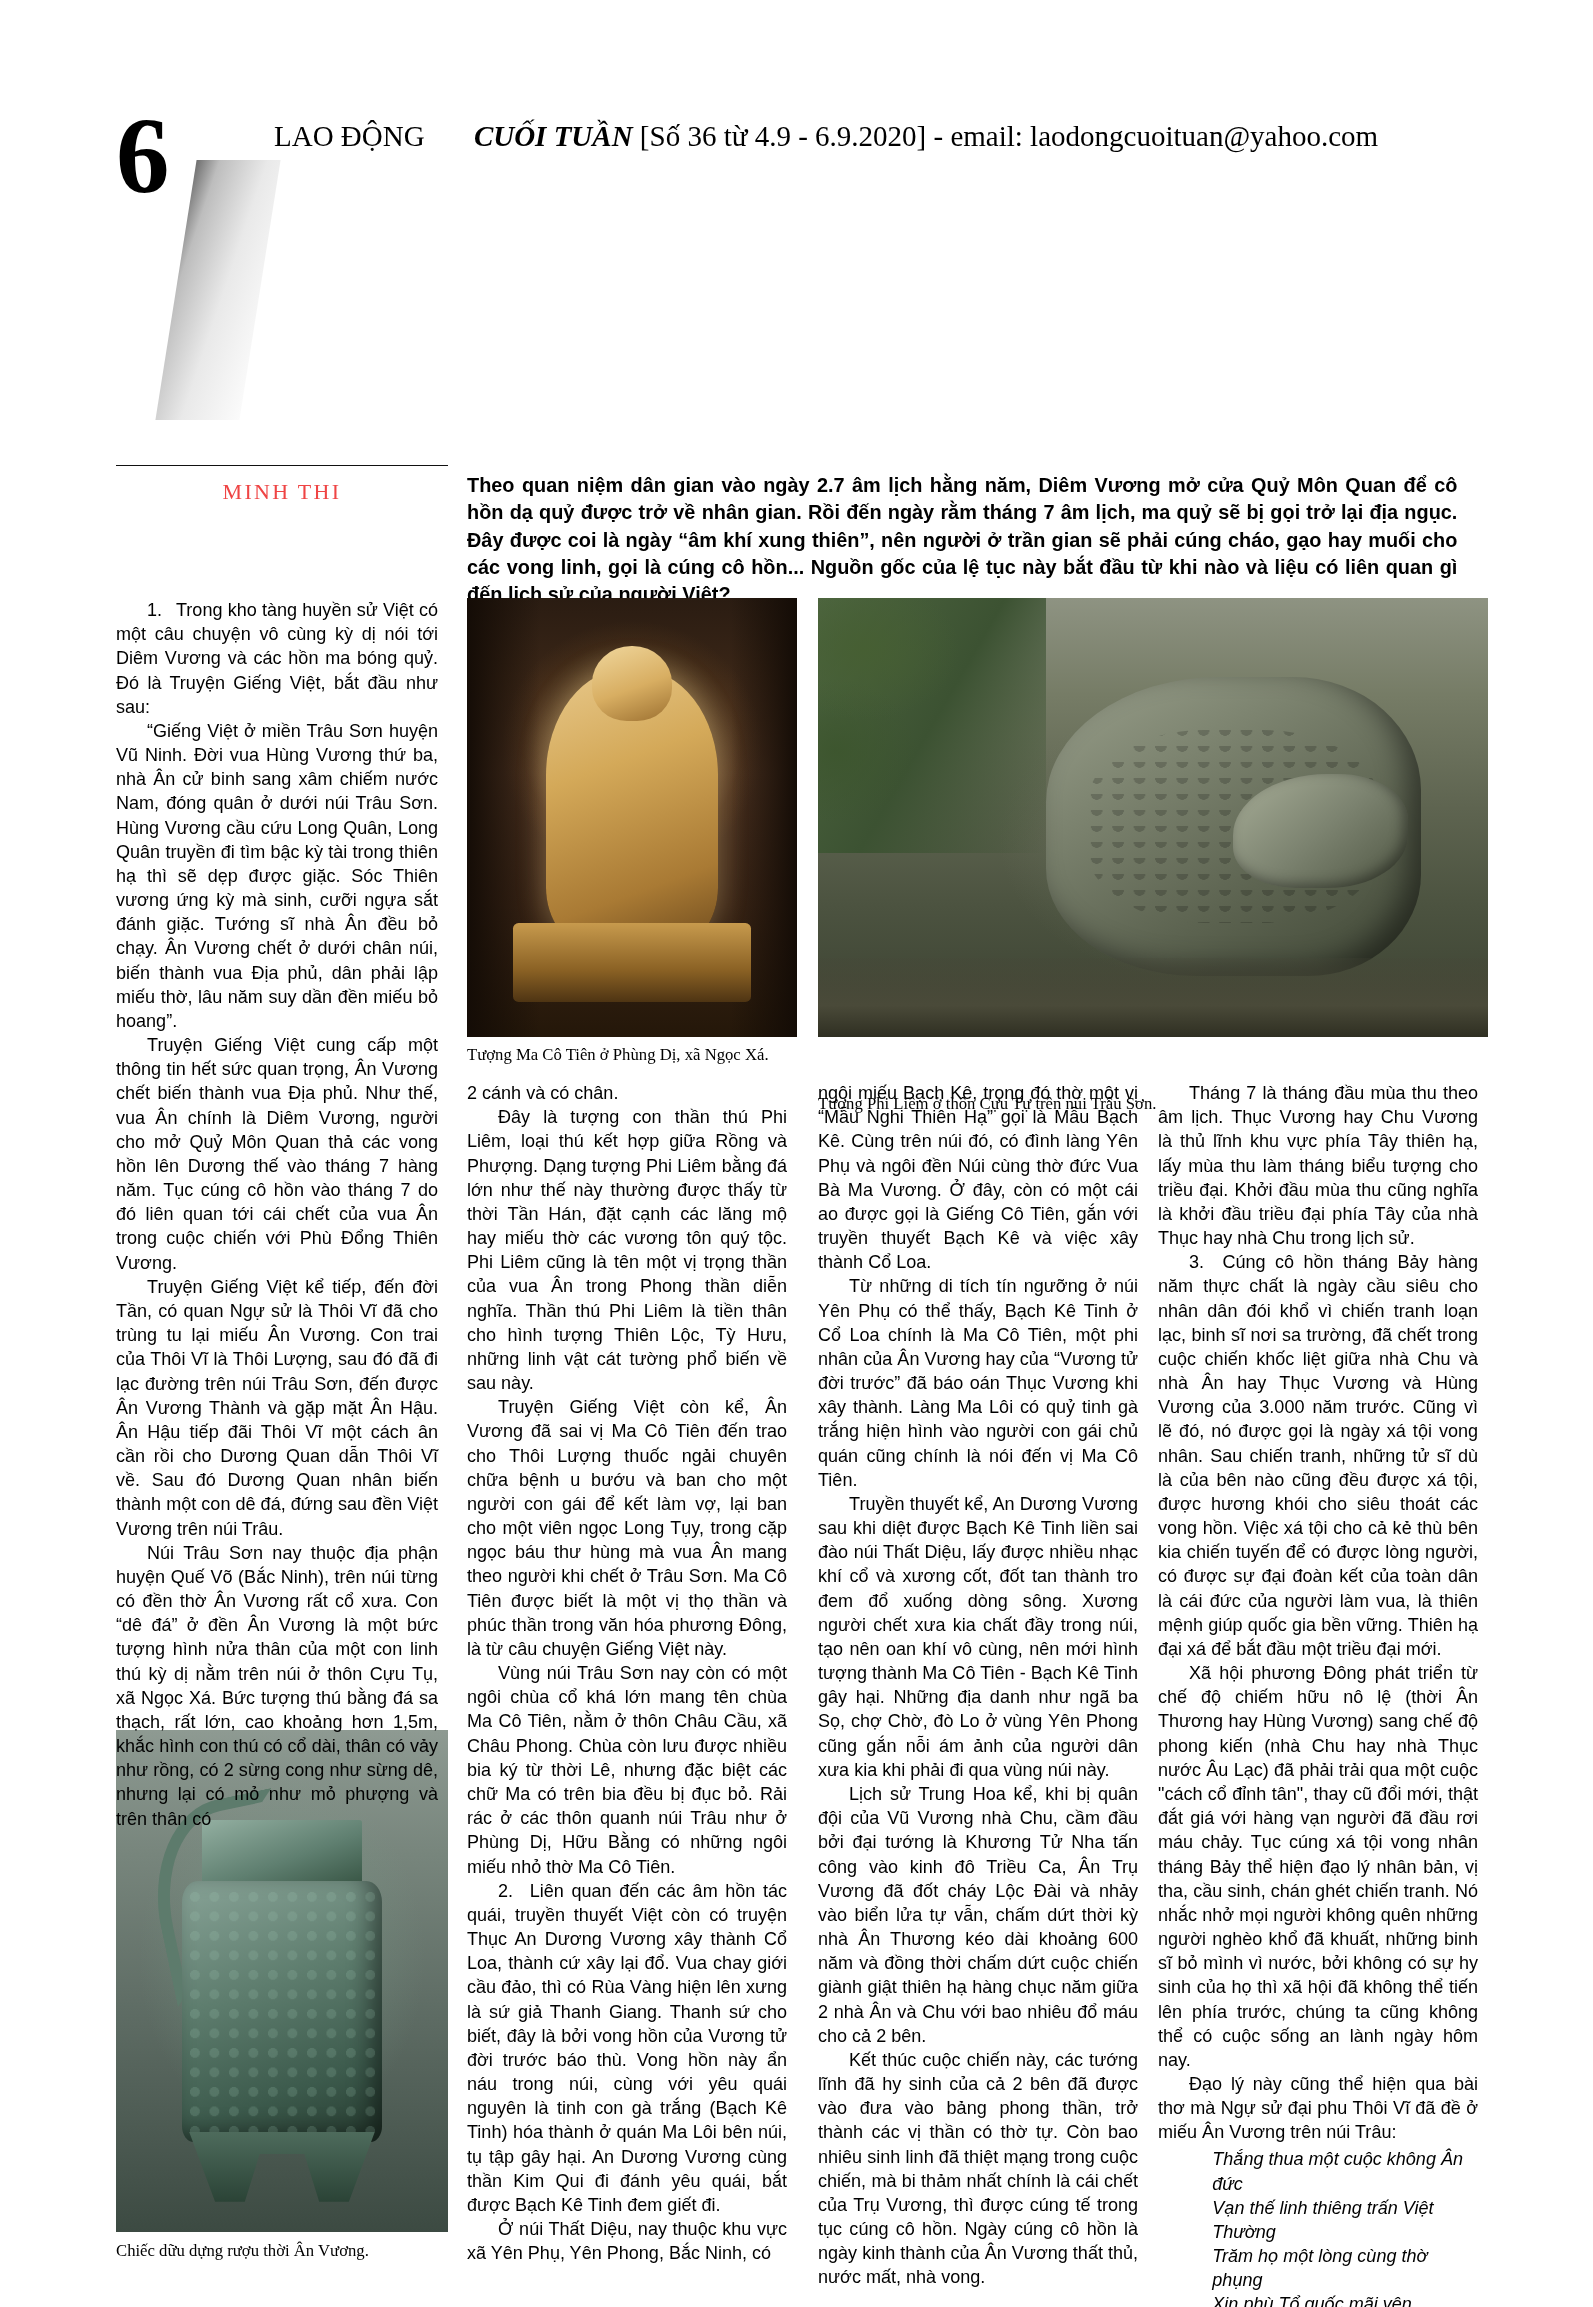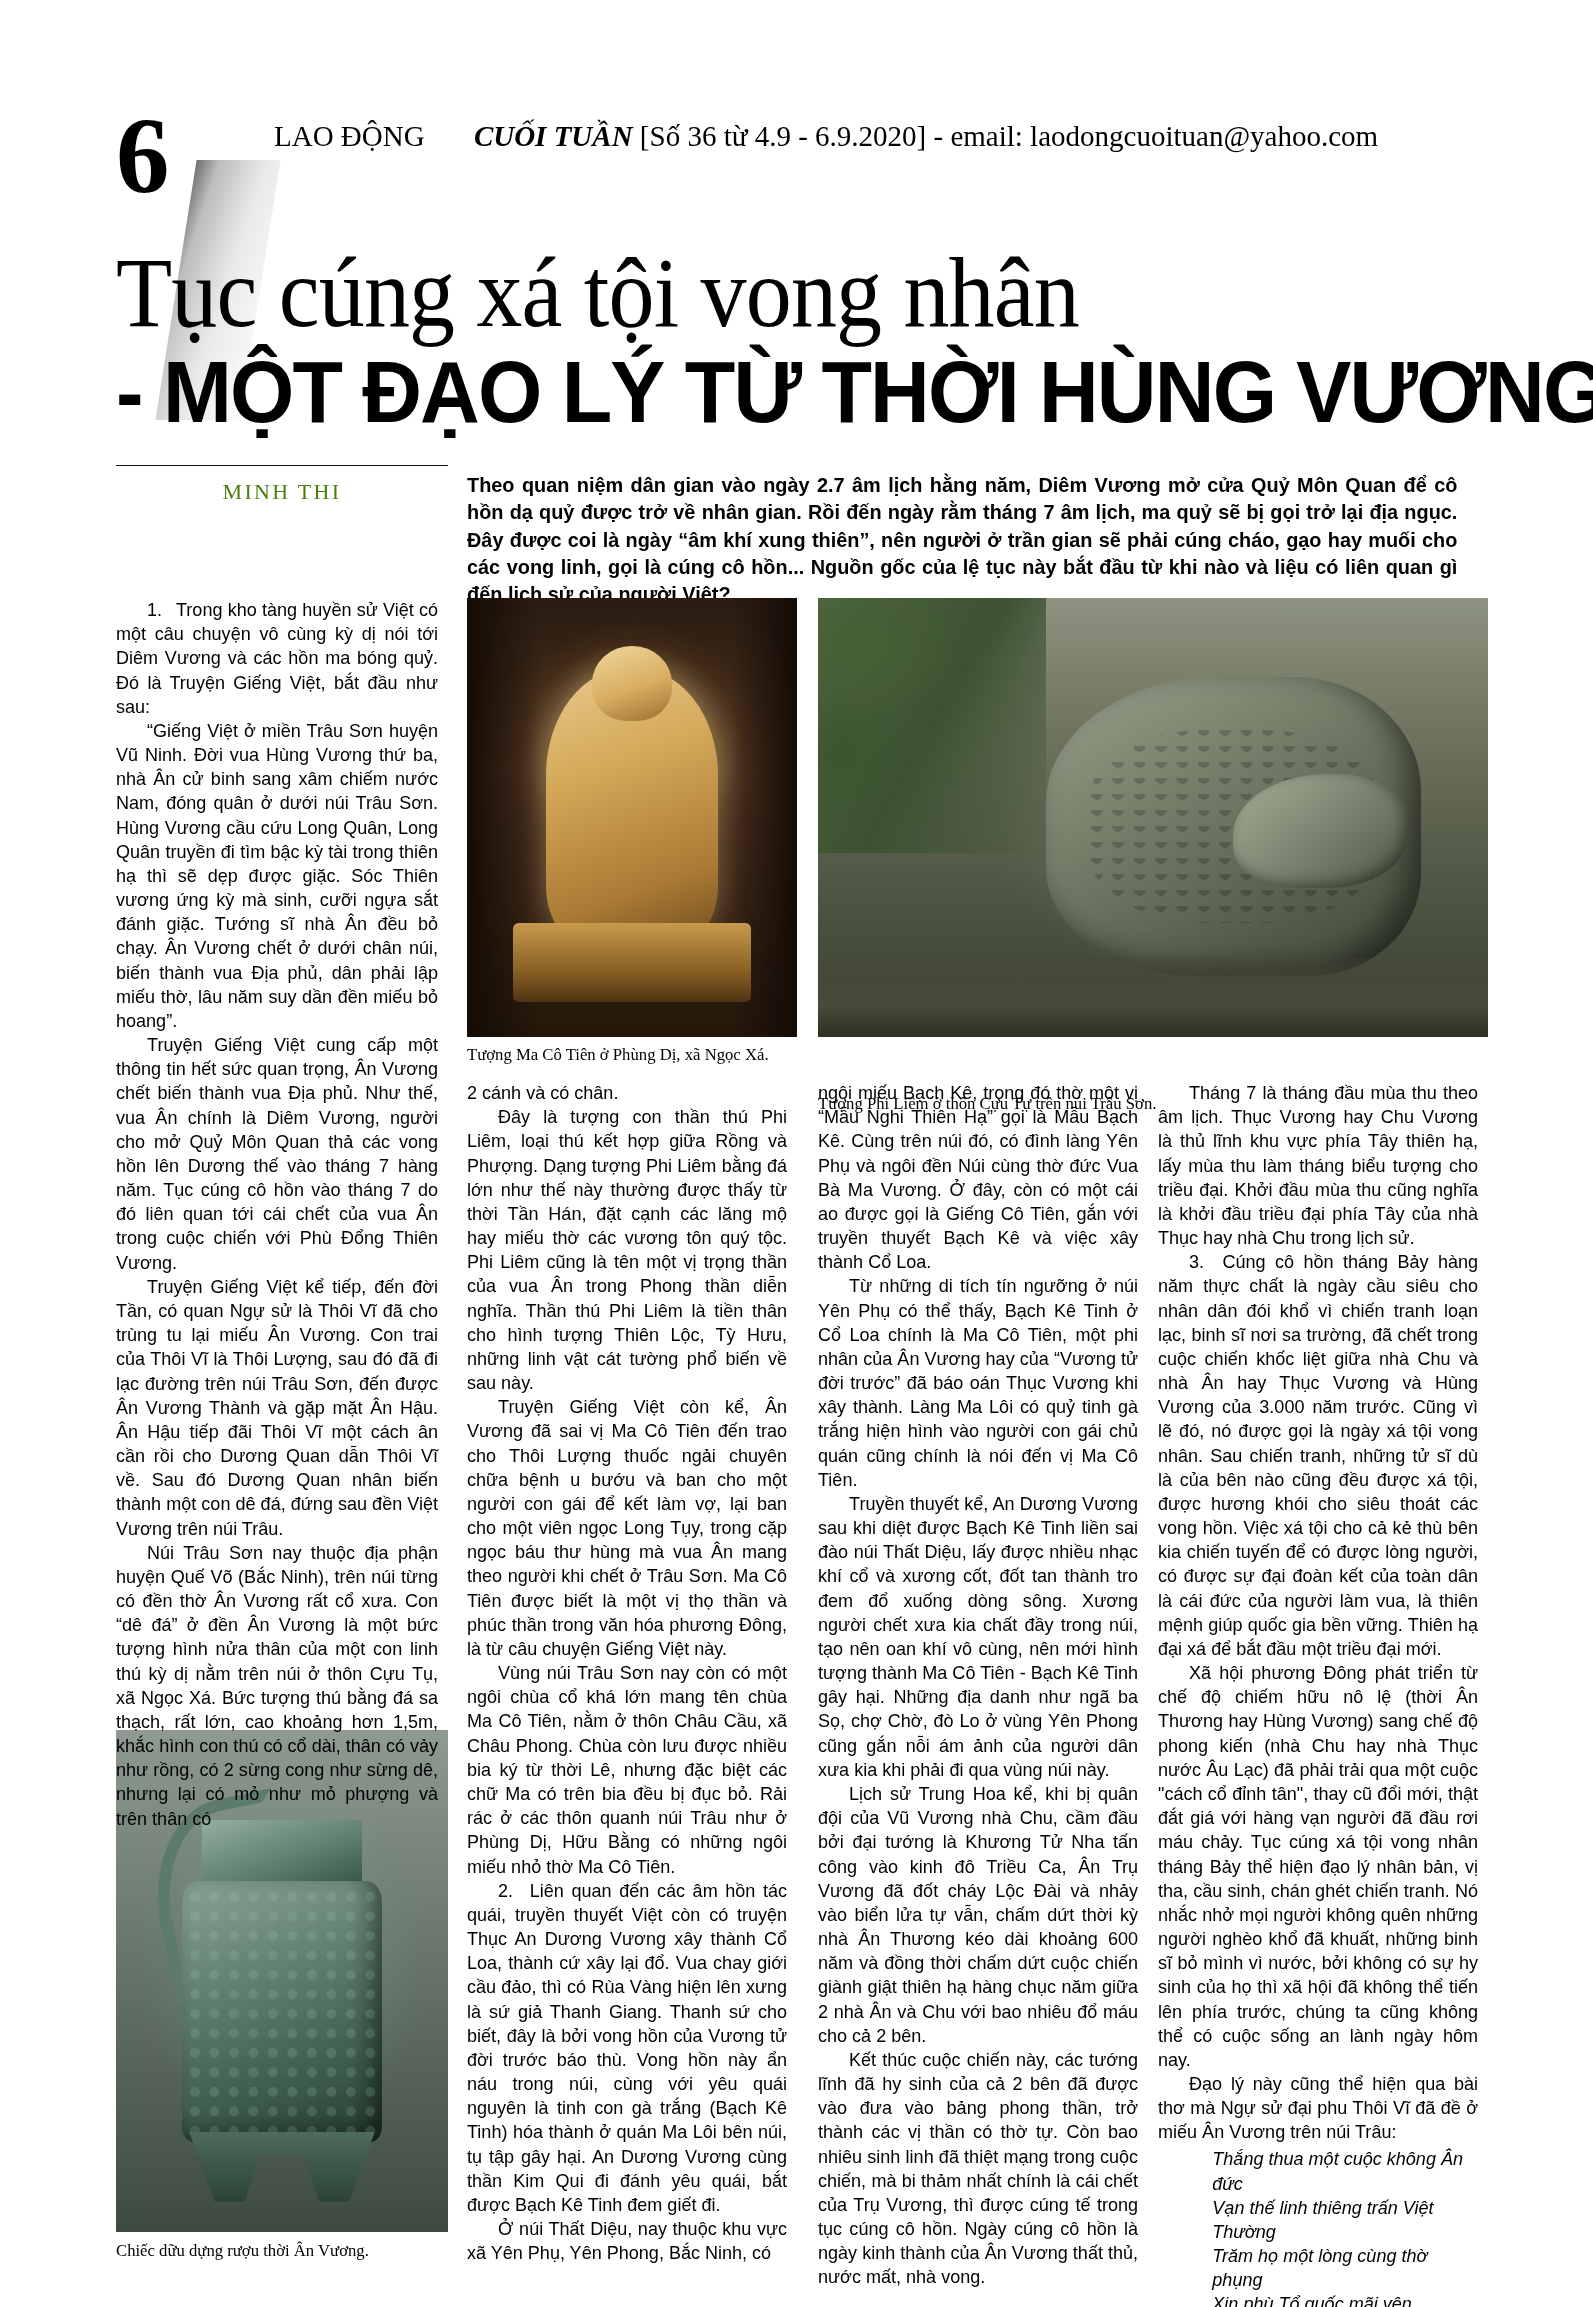--- a/index.html
+++ b/index.html
@@ -62,21 +62,21 @@
     color:#000;
   }
 
   
   .rule-top { position:absolute; left:116px; top:465px; width:332px; height:1.4px; background:#111; }
   .byline {
     position:absolute; left:116px; top:479px; width:332px;
     text-align:center;
     font-family:"Liberation Serif", serif;
     font-size:22px; letter-spacing:2.3px;
-    color:#4d7c0f;
+    color:#ef4444;
   }
   .sapo {
     position:absolute; left:467px; top:471px; width:1021px;
     font-family:"Liberation Sans", sans-serif;
     font-weight:bold;
     font-size:20.5px; line-height:1.33;
     text-align:justify;
     transform:scaleX(0.97);
     transform-origin:left top;
     color:#000;
@@ -229,24 +229,20 @@
 <div class="page">
 
   <div class="masthead">
     <div class="folio-shadow"></div>
     <div class="folio">6</div>
     <div class="paper-line">
       <span class="nm">LAO ĐỘNG </span><span class="nm-b">CUỐI TUẦN</span><span class="nm"> [Số 36 từ  4.9 - 6.9.2020] - email: laodongcuoituan@yahoo.com</span>
     </div>
   </div>
 
-  <div class="headline-wrap">
-    <div class="headline">Tục cúng xá tội vong nhân</div>
-    <div class="subheadline">- MỘT ĐẠO LÝ TỪ THỜI HÙNG VƯƠNG</div>
-  </div>
 
   <div class="rule-top"></div>
   <div class="byline">MINH THI</div>
 
   <div class="sapo">Theo quan niệm dân gian vào ngày 2.7 âm lịch hằng năm, Diêm Vương mở cửa Quỷ Môn Quan để cô hồn dạ quỷ được trở về nhân gian. Rồi đến ngày rằm tháng 7 âm lịch, ma quỷ sẽ bị gọi trở lại địa ngục. Đây được coi là ngày “âm khí xung thiên”, nên người ở trần gian sẽ phải cúng cháo, gạo hay muối cho các vong linh, gọi là cúng cô hồn... Nguồn gốc của lệ tục này bắt đầu từ khi nào và liệu có liên quan gì đến lịch sử của người Việt?</div>
 
   <div class="photo" id="photo-buddha">
     <div class="inner">
       <div class="buddha-dark-left"></div>
       <div class="buddha-dark-right"></div>

